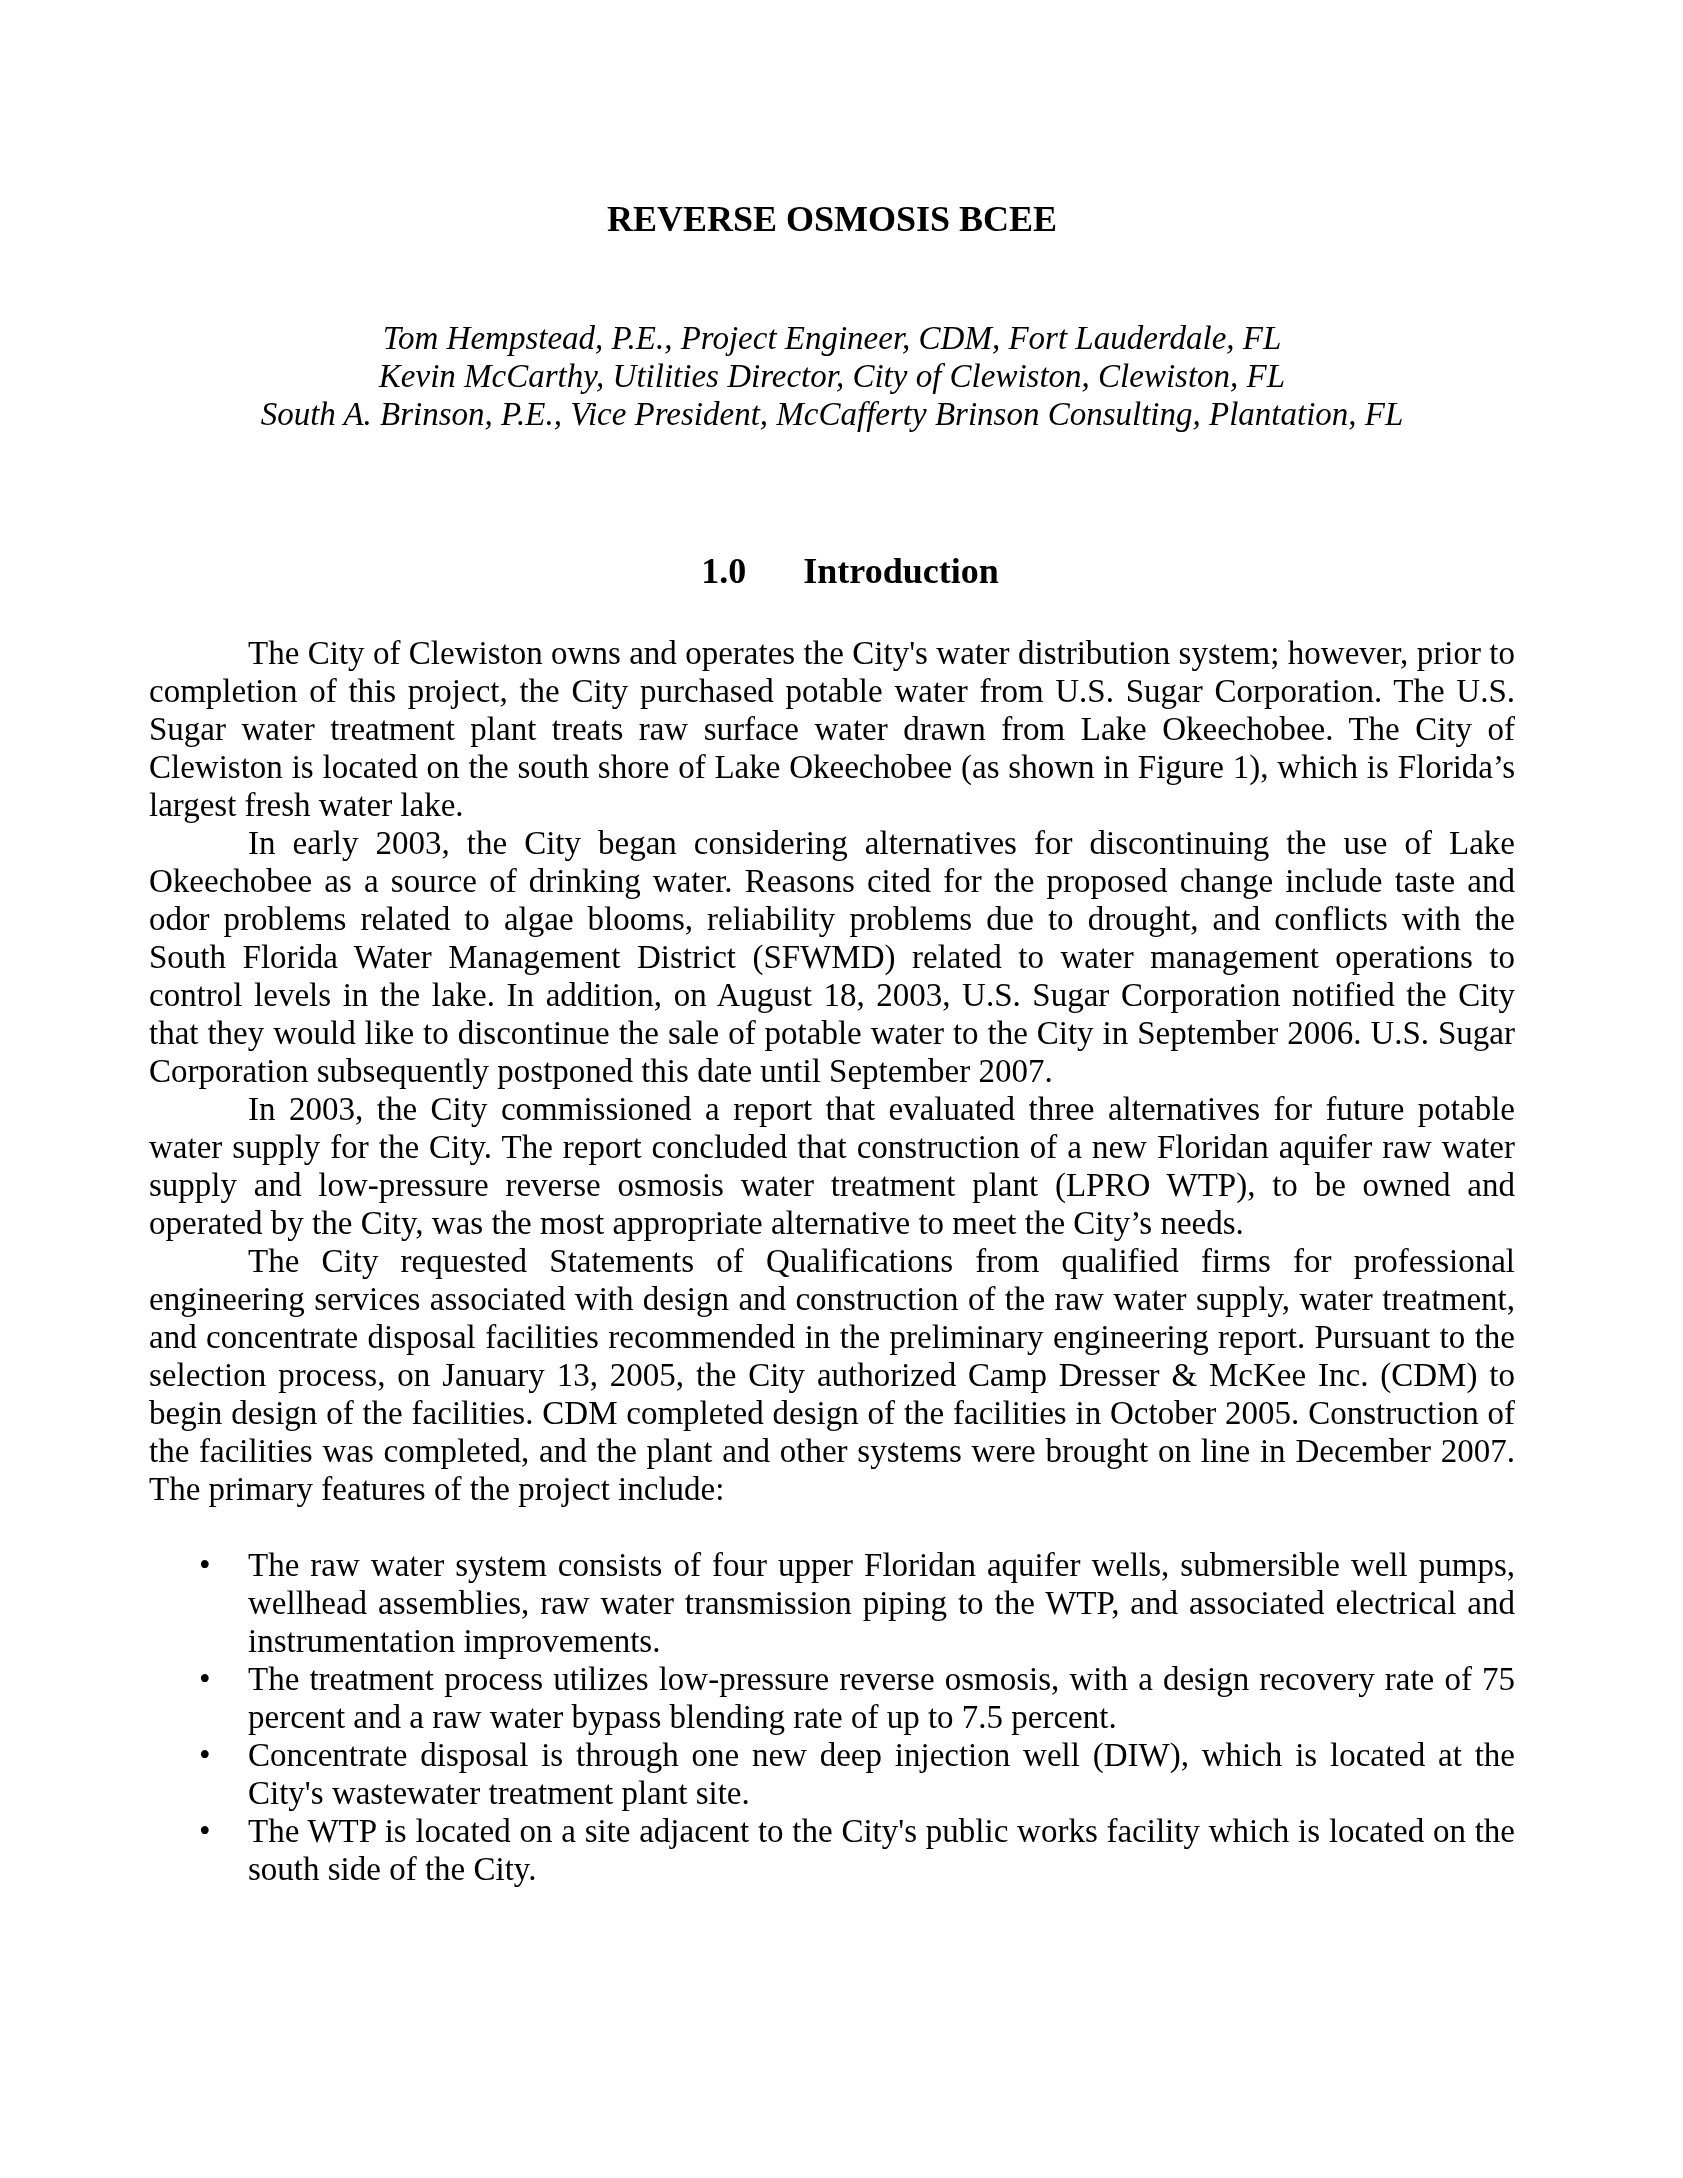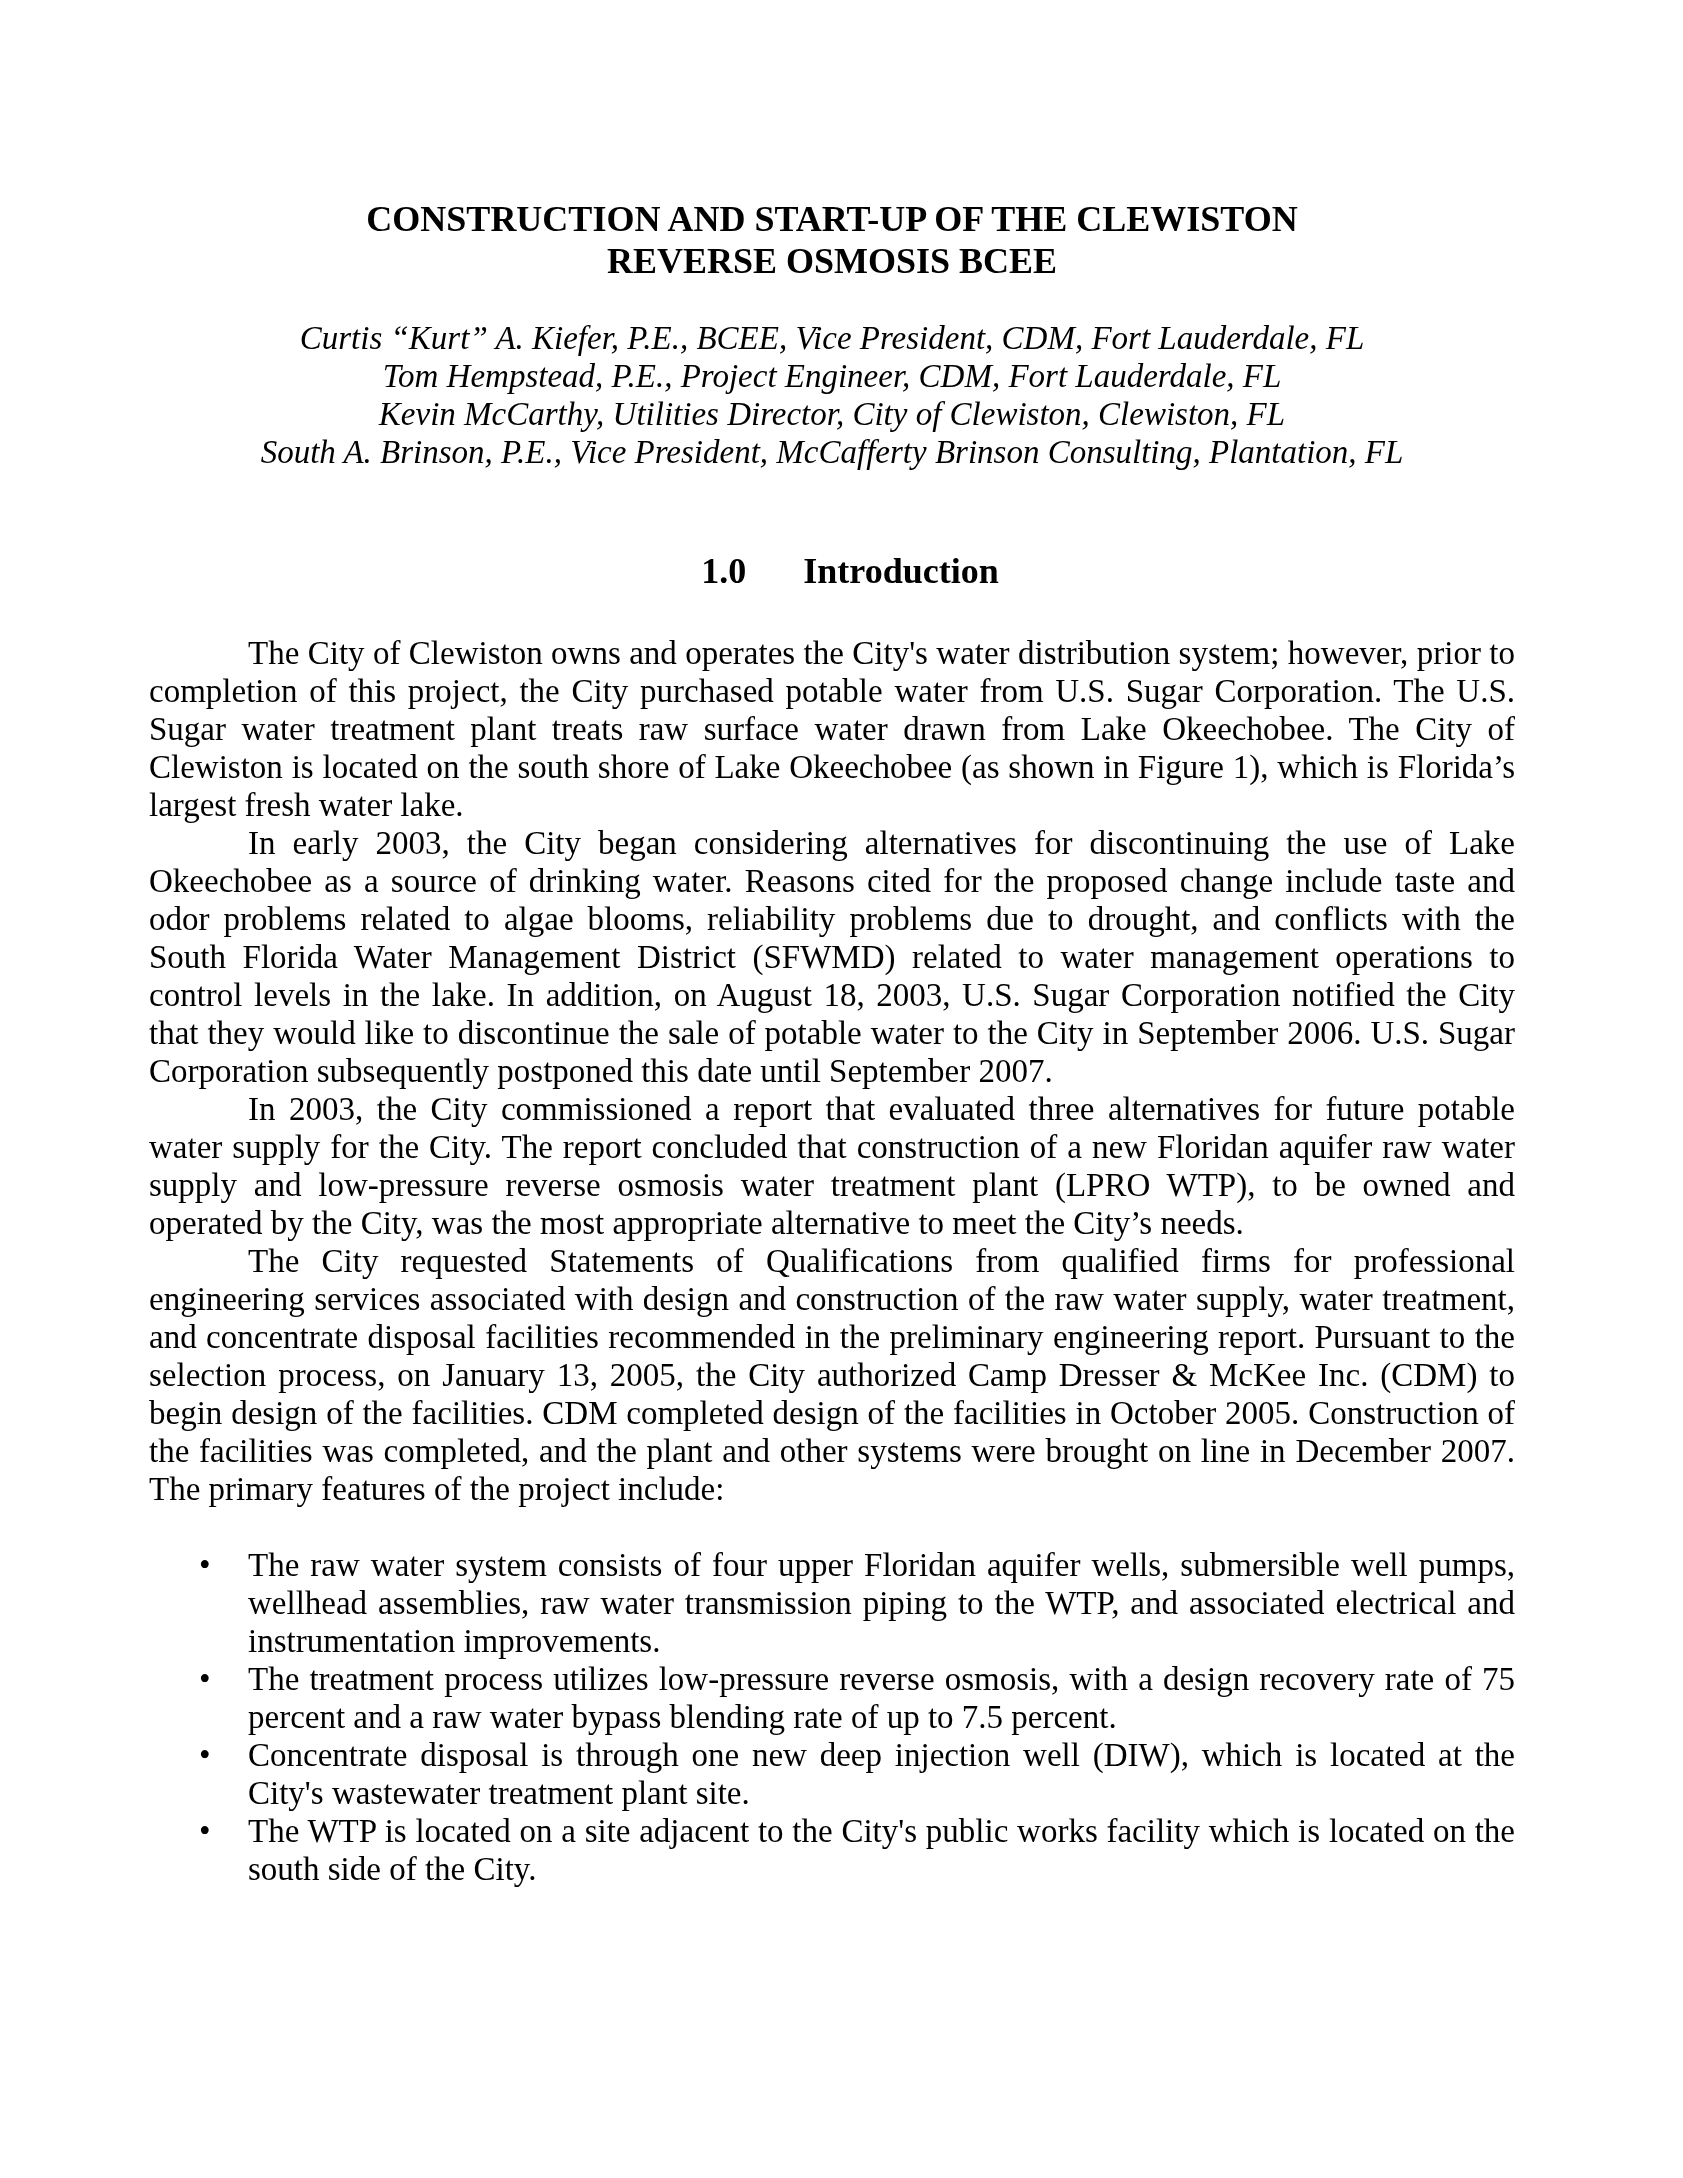--- a/index.html
+++ b/index.html
@@ -21,26 +21,24 @@
   .bullets { list-style: none; margin: 38px 0 0 0; padding: 0; }
   .bullets li { position: relative; padding-left: 99px; text-align: justify; }
   .bullets .dot { position: absolute; left: 50px; top: 0; font-size: 33px; }
 </style>
 </head>
 <body>
 
 <div class="page">
 
   <h1 class="title">
-    <span>CONSTRUCTION AND START-UP OF THE CLEWISTON</span>
     <span>REVERSE OSMOSIS BCEE</span>
   </h1>
 
   <div class="authors">
-    <div>Curtis “Kurt” A. Kiefer, P.E., BCEE, Vice President, CDM, Fort Lauderdale, FL</div>
     <div>Tom Hempstead, P.E., Project Engineer, CDM, Fort Lauderdale, FL</div>
     <div>Kevin McCarthy, Utilities Director, City of Clewiston, Clewiston, FL</div>
     <div>South A. Brinson, P.E., Vice President, McCafferty Brinson Consulting, Plantation, FL</div>
   </div>
 
   <h2 class="heading">
     <span class="num">1.0</span><span>Introduction</span>
   </h2>
 
   <div class="body">

